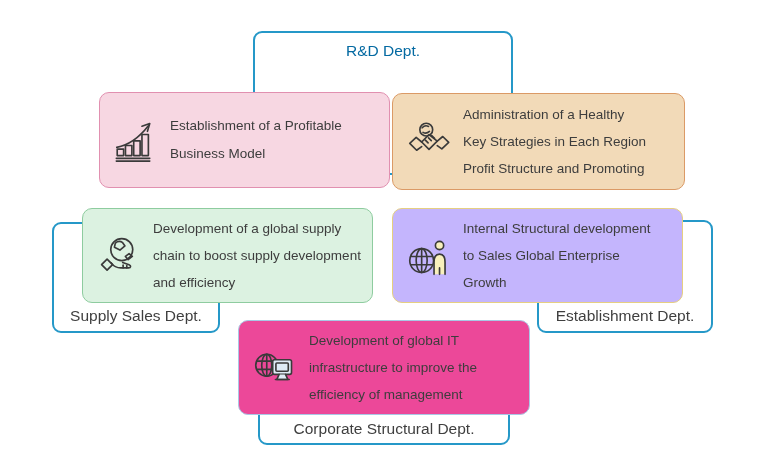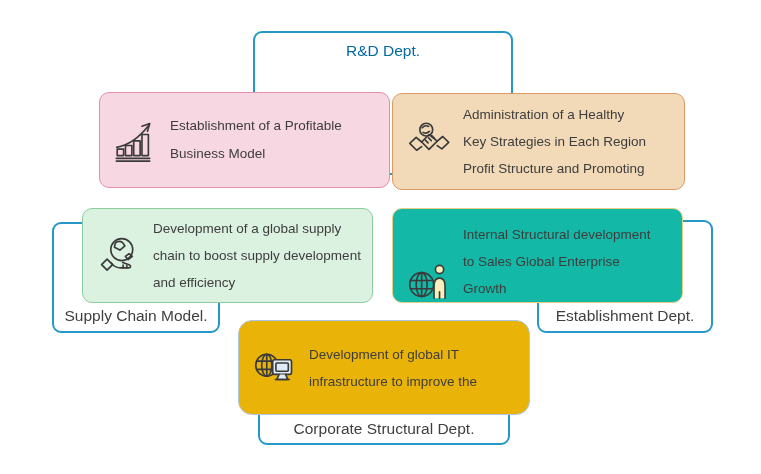--- a/index.html
+++ b/index.html
@@ -79,21 +79,21 @@
 
 <div class="stage">
 
   <div class="dept dept-top">
     <div class="dept-lines">
       <div class="dept-label">R&amp;D Dept.</div>
     </div>
   </div>
 
   <div class="dept dept-supply">
-    <div class="dept-label-bottom">Supply Chain Model.</div>
+    <div class="dept-label-bottom">Supply Sales Dept.</div>
   </div>
 
   <div class="dept dept-admin">
     <div class="dept-label-bottom">Establishment Dept.</div>
   </div>
 
   <div class="dept dept-corporate">
     <div class="dept-label-bottom">Corporate Structural Dept.</div>
   </div>
 
@@ -149,21 +149,21 @@
         <path d="M32.5 34.5 v 2.5"></path>
       </svg>
     </span>
     <div class="card-text">
       <div>Development of a global supply</div>
       <div>chain to boost supply development</div>
       <div>and efficiency</div>
     </div>
   </div>
 
-  <div class="card card-yellow" style="background: #14b8a6; border-color: rgb(230, 207, 129); align-items: flex-end;">
+  <div class="card card-yellow" style="background: #c4b5fd; border-color: rgb(230, 207, 129);">
     <span class="icon">
       <svg viewBox="0 0 48 48" fill="none" stroke="#3a3a3a" stroke-width="1.8" stroke-linecap="round" stroke-linejoin="round">
         <circle cx="16" cy="29" r="13"></circle>
         <ellipse cx="16" cy="29" rx="6" ry="13"></ellipse>
         <path d="M16 16 v 26"></path>
         <path d="M4.5 24.5 h 23"></path>
         <path d="M4.5 33.5 h 23"></path>
         <g fill="#f8f0bc">
           <circle cx="35.5" cy="12.5" r="4.5"></circle>
           <path d="M29.5 44 V 30.5 c 0 -5.5 2.5 -8.5 6 -8.5 s 6 3 6 8.5 V 44"></path>
@@ -172,35 +172,36 @@
       </svg>
     </span>
     <div class="card-text">
       <div>Internal Structural development</div>
       <div>to Sales Global Enterprise</div>
       <div>Growth</div>
 
     </div>
   </div>
 
-  <div class="card card-blue" style="background: #eab308; border-color: rgb(169, 200, 229); border-radius: 14px;">
+  <div class="card card-blue" style="background: #ec4899; border-color: rgb(169, 200, 229);">
     <span class="icon">
       <svg viewBox="0 0 48 48" fill="none" stroke="#3a3a3a" stroke-width="1.8" stroke-linecap="round" stroke-linejoin="round">
         <circle cx="15" cy="21" r="12"></circle>
         <ellipse cx="15" cy="21" rx="5.5" ry="12"></ellipse>
         <path d="M15 9 v 24"></path>
         <path d="M4.5 16.5 h 21"></path>
         <path d="M4.5 25.5 h 21"></path>
         <g fill="#dfebf6">
           <rect x="21.5" y="15" width="20.5" height="16" rx="2"></rect>
           <path d="M28.5 31 l -2.5 5.5 h 12 L 35.5 31"></path>
         </g>
         <rect x="25" y="18.5" width="13.5" height="9" rx="1"></rect>
         <path d="M24.5 36.5 h 15"></path>
       </svg>
     </span>
     <div class="card-text">
       <div>Development of global IT</div>
       <div>infrastructure to improve the</div>
+      <div>efficiency of management</div>
     </div>
   </div>
 
 </div>
 
 </body></html>

